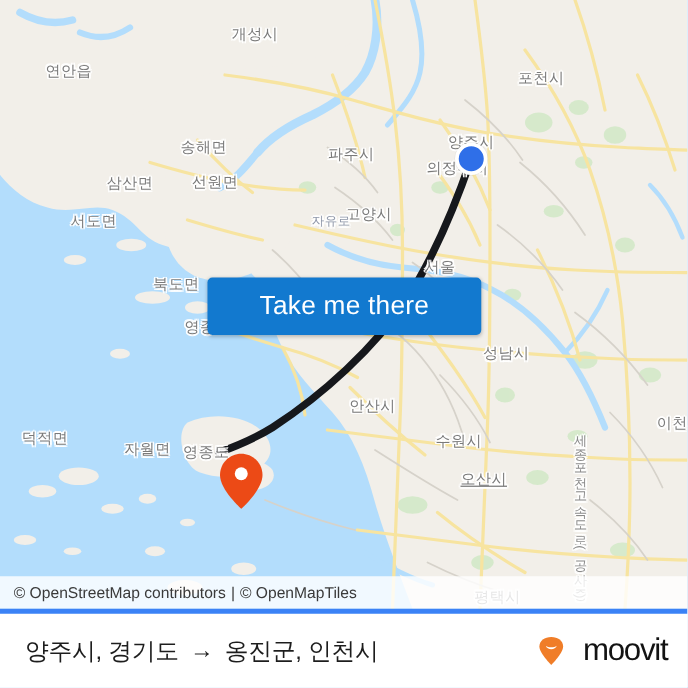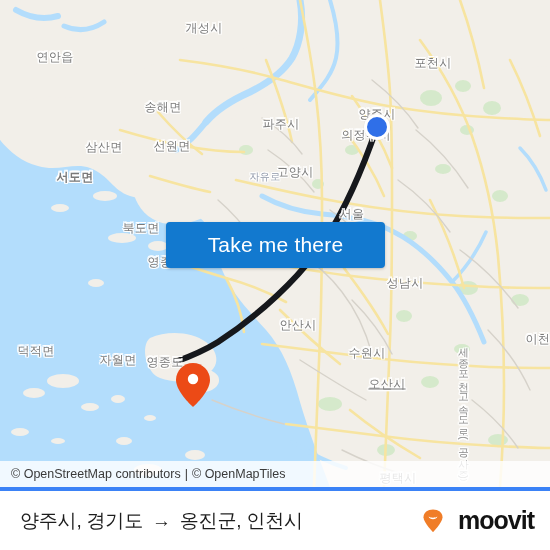--- a/index.html
+++ b/index.html
@@ -73,21 +73,21 @@
     padding:0 16px 0 20px;box-sizing:border-box;
     border-top:4px solid #3b82f6;
   }
   #route-title{
     font-size:19px;color:#1d1d1d;letter-spacing:-.2px;
     display:flex;align-items:center;gap:9px;white-space:nowrap;
   }
   #route-title .arrow{font-size:19px;color:#1d1d1d;}
   #brand{display:flex;align-items:center;gap:2px;}
   #brand .word{
-    font-size:25px;font-weight:bold;color:#131313;letter-spacing:-1px;margin-left:12px;
+    font-size:25px;font-weight:normal;color:#131313;letter-spacing:-1px;margin-left:12px;
   }
 </style>
 </head>
 <body>
 
 <div id="app">
 
   <div id="map">
 
     <svg width="550" height="487" viewBox="0 0 550 487">
@@ -250,28 +250,28 @@
                  C363,168 347,206 325,240
                  C300,278 258,316 218,342
                  C202,352 186,358 175,362" fill="none" stroke="#16181c" stroke-width="6" stroke-linecap="round"></path>
       </g>
     </svg>
 
     <div id="map-labels">
         <div class="maplabel" style="left: 204px; top: 28px;">개성시</div>
         <div class="maplabel" style="left: 55px; top: 57px;">연안읍</div>
         <div class="maplabel" style="left: 433px; top: 63px;">포천시</div>
-        <div class="maplabel" style="left: 163px; top: 107px;">송해면</div>
+        <div class="maplabel" style="left: 163px; top: 118px;">송해면</div>
         <div class="maplabel" style="left: 281px; top: 124px;">파주시</div>
         <div class="maplabel" style="left: 377px; top: 114px;">양주시</div>
         <div class="maplabel" style="left: 366px; top: 135px;">의정부시</div>
         <div class="maplabel" style="left: 104px; top: 147px;">삼산면</div>
         <div class="maplabel" style="left: 172px; top: 146px;">선원면</div>
         <div class="maplabel" style="left: 295px; top: 172px;">고양시</div>
-        <div class="maplabel" style="left: 75px; top: 177px; font-weight: bold;">서도면</div>
+        <div class="maplabel" style="left: 75px; top: 177px;">서도면</div>
         <div class="maplabel rd" style="left: 265px; top: 177px;">자유로</div>
         <div class="maplabel" style="left: 352px; top: 214px;">서울</div>
         <div class="maplabel" style="left: 141px; top: 228px;">북도면</div>
         <div class="maplabel" style="left: 160px; top: 262px;">영종</div>
         <div class="maplabel" style="left: 405px; top: 283px;">성남시</div>
         <div class="maplabel" style="left: 298px; top: 325px;">안산시</div>
         <div class="maplabel" style="left: 544px; top: 339px;">이천시</div>
         <div class="maplabel" style="left: 36px; top: 351px;">덕적면</div>
         <div class="maplabel" style="left: 118px; top: 360px;">자월면</div>
         <div class="maplabel" style="left: 165px; top: 362px;">영종도</div>

